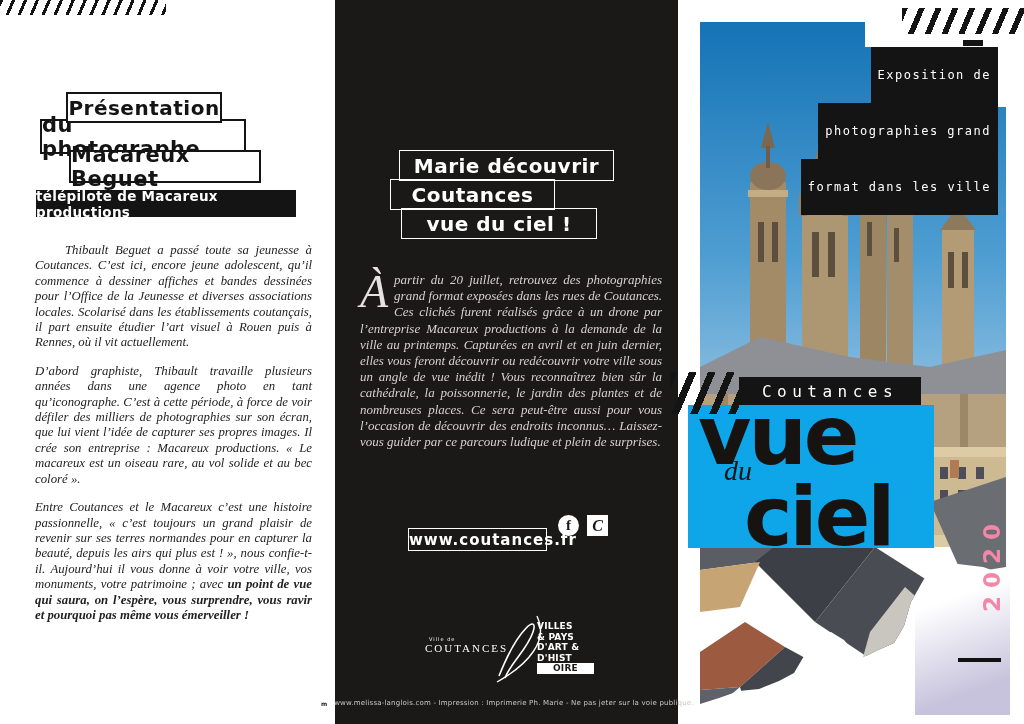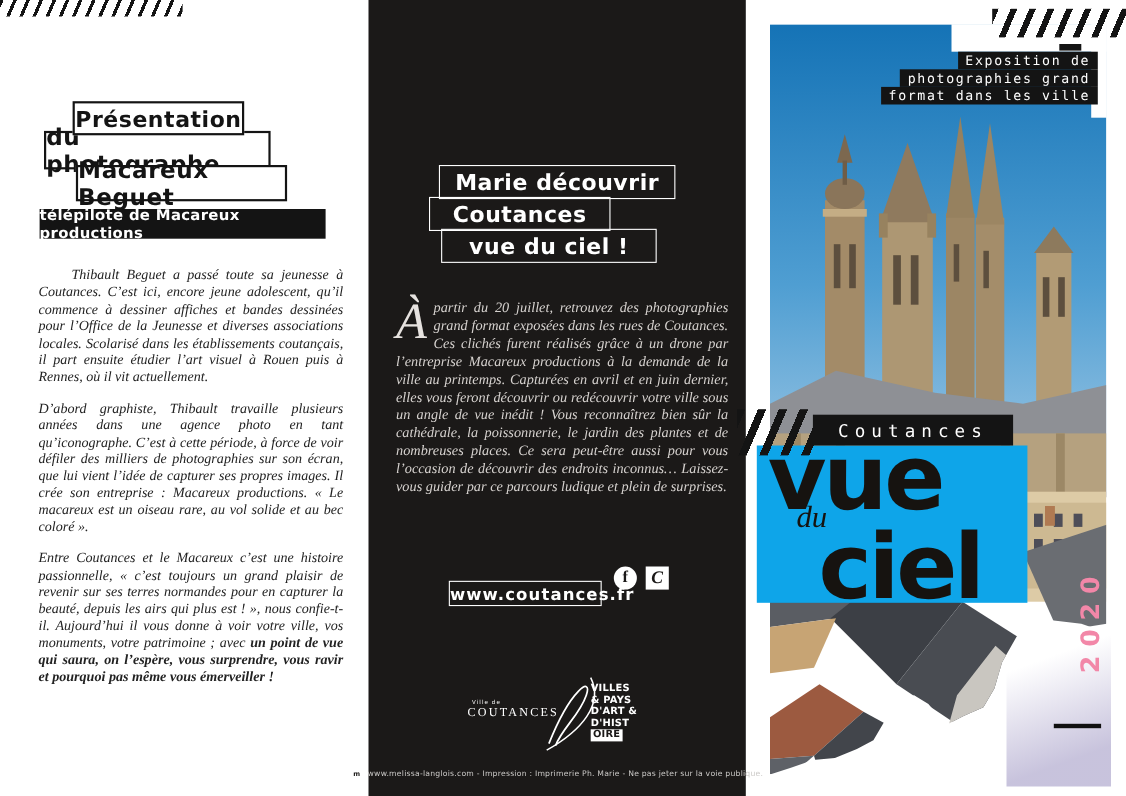--- a/index.html
+++ b/index.html
@@ -55,38 +55,38 @@
     font-family:var(--serif);font-weight:bold;font-size:15px;display:flex;align-items:center;justify-content:center;}
   .ic-c{position:absolute;left:252px;top:3px;width:21px;height:21px;background:#fff;color:var(--panel-black);
     font-family:var(--serif);font-weight:bold;font-style:italic;font-size:16px;display:flex;align-items:center;justify-content:center;}
   .logo-city{position:absolute;left:90px;top:612px;width:120px;height:75px;color:#fff;}
   .lc-small{position:absolute;left:4px;top:24px;font-size:5px;letter-spacing:1px;}
   .lc-name{position:absolute;left:0;top:30px;font-size:11px;letter-spacing:2px;font-family:var(--serif);}
   .lc-swirl{position:absolute;left:68px;top:0;}
   .logo-vpah{position:absolute;left:202px;top:621px;width:48px;height:62px;color:#fff;
     font-family:var(--sans);font-weight:bold;font-size:9px;line-height:10.5px;letter-spacing:.2px;}
   .logo-vpah span{display:block;}
-  .vpah-chip{background:#fff;color:var(--panel-black);display:inline-block !important;padding:0 2px;}
+  .vpah-chip{background:#fff;color:var(--panel-black);display:inline-block !important;padding:0 16px;}
   .mp-footer{position:absolute;left:0;top:698px;width:343px;display:flex;align-items:center;justify-content:center;gap:5px;}
   .ml-dot{width:10px;height:10px;border-radius:50%;background:#fff;color:var(--panel-black);font-size:6px;font-weight:bold;
     display:flex;align-items:center;justify-content:center;flex:0 0 auto;}
   .mp-footer-text{font-size:7px;color:#cbc9c7;letter-spacing:.2px;white-space:nowrap;}
 
   
   .lavender{position:absolute;left:915px;top:565px;width:95px;height:150px;
     background:linear-gradient(160deg,rgba(211,206,228,0) 25%,rgba(186,180,212,.8) 80%);z-index:0;}
   .photo{position:absolute;left:700px;top:22px;width:306px;height:682px;z-index:1;
     clip-path:polygon(0px 0px,306px 0px,306px 553px,283px 545px,258px 542px,238px 541px,224px 557px,211px 580px,204px 604px,194px 621px,176px 629px,160px 637px,144px 618px,131px 610px,114px 617px,104px 634px,94px 651px,79px 659px,59px 667px,39px 669px,19px 676px,0px 682px);}
   .photo svg{display:block;width:100%;height:100%;}
   .white-patch{position:absolute;background:#fff;z-index:2;}
   .patch1{left:865px;top:22px;width:141px;height:25px;}
   .patch2{left:992px;top:22px;width:14px;height:85px;}
   .expo{position:absolute;right:26px;top:47px;display:flex;flex-direction:column;align-items:flex-end;z-index:5;}
   .expo span{background:var(--ink);color:#fff;font-family:var(--mono);font-size:12px;letter-spacing:1.5px;
-    line-height:16px;padding:0 7px;white-space:nowrap;}
+    line-height:16px;padding:20px 7px;white-space:nowrap;}
   .tick{position:absolute;left:963px;top:40px;width:20px;height:6px;background:var(--ink);z-index:5;}
   .city-box{position:absolute;left:739px;top:377px;width:182px;height:28px;background:var(--ink);z-index:5;
     display:flex;align-items:center;justify-content:center;color:#fff;font-family:var(--mono);font-size:16px;letter-spacing:5.5px;}
   .title-card{position:absolute;left:688px;top:405px;width:246px;height:143px;background:#0ea5e9;z-index:4;}
   .t-vue{position:absolute;left:10px;top:-10px;font-family:var(--sans);font-weight:800;font-size:82px;line-height:1;
     letter-spacing:-3px;color:#161310;}
   .t-du{position:absolute;left:36px;top:50px;font-family:var(--serif);font-style:italic;font-size:28px;color:#161310;}
   .t-ciel{position:absolute;left:56px;bottom:-10px;font-family:var(--sans);font-weight:800;font-size:82px;line-height:1;
     letter-spacing:-3px;color:#161310;}
   .year{position:absolute;left:979px;top:612px;width:130px;transform:rotate(-90deg);transform-origin:0 0;z-index:5;

